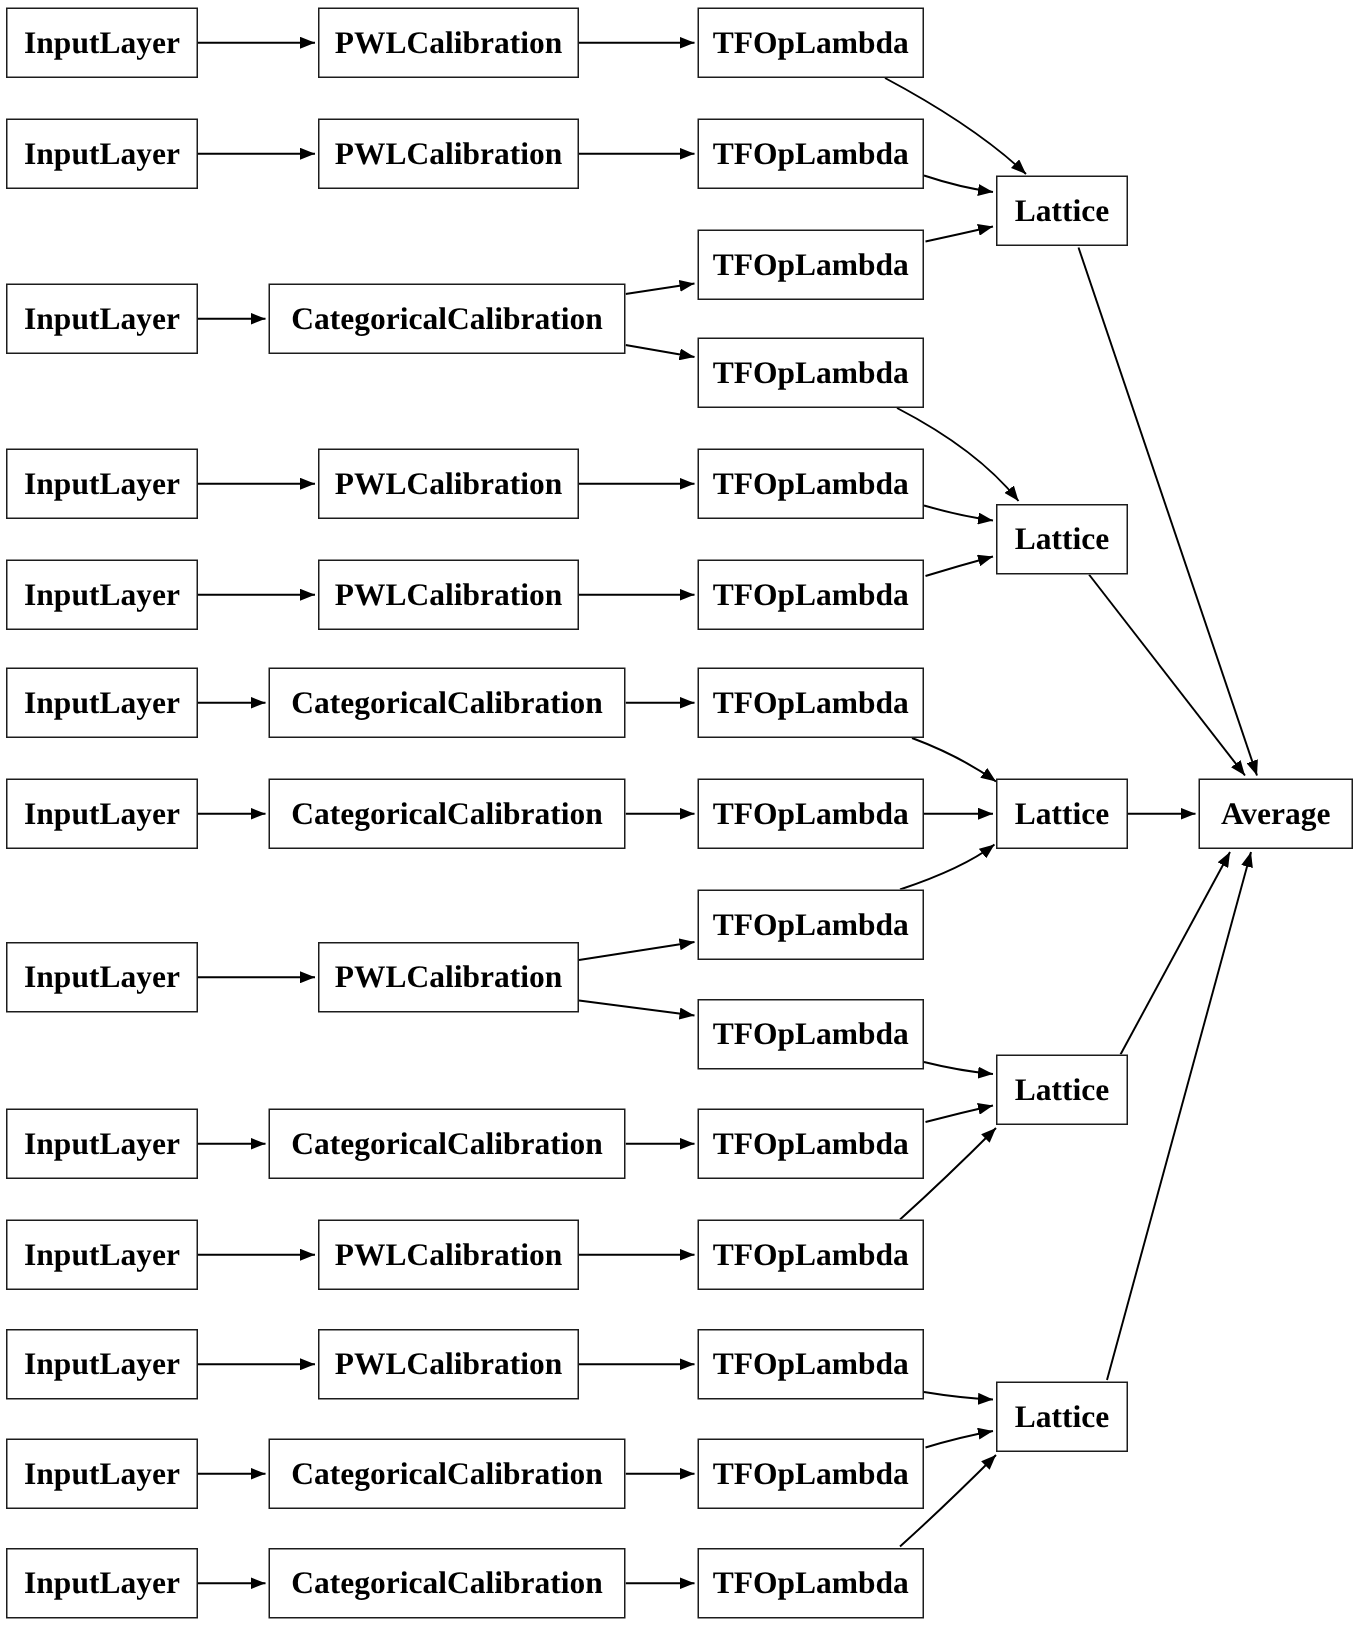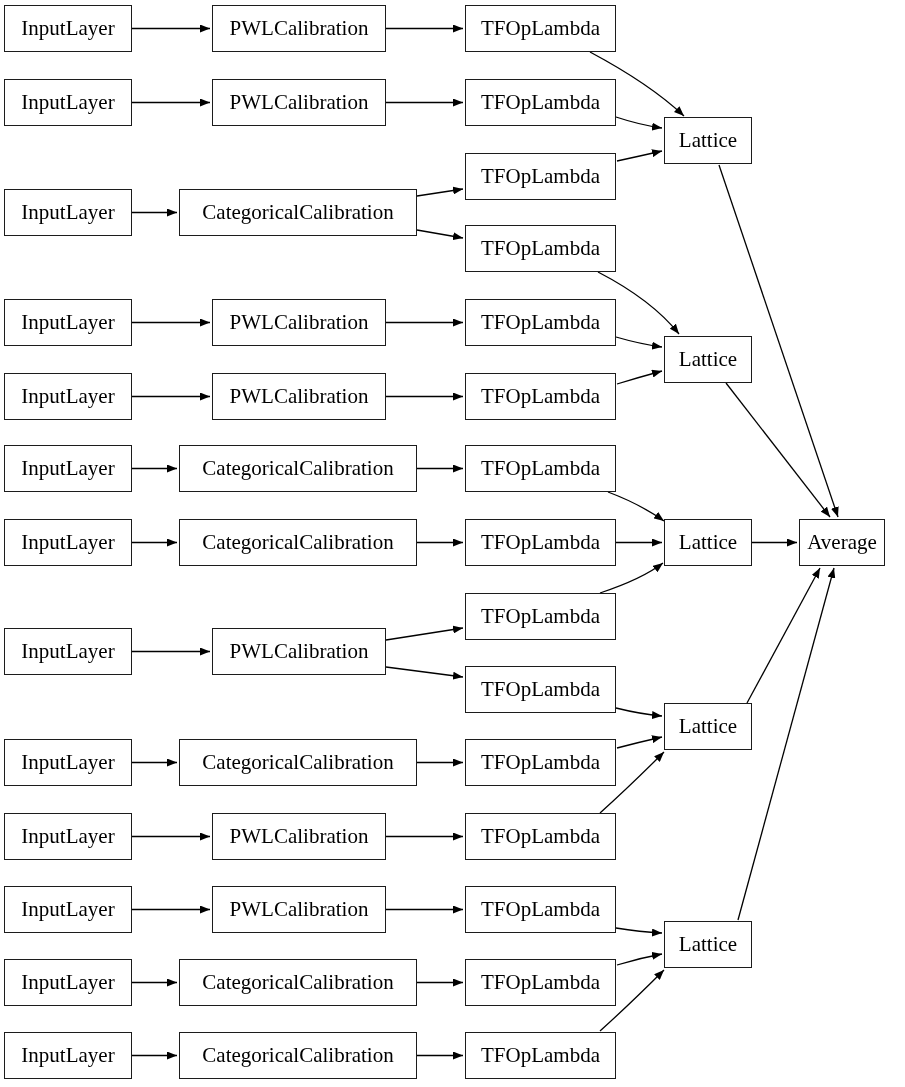--- a/index.html
+++ b/index.html
@@ -35,21 +35,21 @@
     font-size: 21px;
     line-height: 1;
     color: #000000;
     white-space: nowrap;
     text-align: center;
   }
 </style>
 </head>
 <body>
 
-<div id="diagram" style="width: 905px; height: 1087px; background: rgb(255, 255, 255);">
+<div id="diagram" style="width: 905px; height: 1087px; background: rgb(255, 255, 255); font-weight: bold;">
   <svg id="edge-layer" xmlns="http://www.w3.org/2000/svg" width="905" height="1087" viewBox="0 0 905 1087">
     <defs>
       <marker id="arrowhead" viewBox="0 0 10 8" refX="10" refY="4" markerWidth="10" markerHeight="8" orient="auto" markerUnits="userSpaceOnUse">
         <path d="M0,0 L10,4 L0,8 z" fill="#000000"></path>
       </marker>
     </defs>
   <path d="M132,28.5 L210,28.5" class="edge" marker-end="url(#arrowhead)" stroke="#000000"></path>
       <path d="M132,102.5 L210,102.5" class="edge" marker-end="url(#arrowhead)" stroke="#000000"></path>
       <path d="M132,212.5 L177,212.5" class="edge" marker-end="url(#arrowhead)" stroke="#000000"></path>
       <path d="M132,322.5 L210,322.5" class="edge" marker-end="url(#arrowhead)" stroke="#000000"></path>
@@ -137,14 +137,14 @@
     <div class="node" style="left: 465px; top: 739px; width: 151px; height: 47px; background: rgb(255, 255, 255); border-color: rgb(28, 28, 28); color: rgb(0, 0, 0);">TFOpLambda</div>
     <div class="node" style="left: 465px; top: 813px; width: 151px; height: 47px; background: rgb(255, 255, 255); border-color: rgb(28, 28, 28); color: rgb(0, 0, 0);">TFOpLambda</div>
     <div class="node" style="left: 465px; top: 886px; width: 151px; height: 47px; background: rgb(255, 255, 255); border-color: rgb(28, 28, 28); color: rgb(0, 0, 0);">TFOpLambda</div>
     <div class="node" style="left: 465px; top: 959px; width: 151px; height: 47px; background: rgb(255, 255, 255); border-color: rgb(28, 28, 28); color: rgb(0, 0, 0);">TFOpLambda</div>
     <div class="node" style="left: 465px; top: 1032px; width: 151px; height: 47px; background: rgb(255, 255, 255); border-color: rgb(28, 28, 28); color: rgb(0, 0, 0);">TFOpLambda</div>
     <div class="node" style="left: 664px; top: 117px; width: 88px; height: 47px; background: rgb(255, 255, 255); border-color: rgb(28, 28, 28); color: rgb(0, 0, 0);">Lattice</div>
     <div class="node" style="left: 664px; top: 336px; width: 88px; height: 47px; background: rgb(255, 255, 255); border-color: rgb(28, 28, 28); color: rgb(0, 0, 0);">Lattice</div>
     <div class="node" style="left: 664px; top: 519px; width: 88px; height: 47px; background: rgb(255, 255, 255); border-color: rgb(28, 28, 28); color: rgb(0, 0, 0);">Lattice</div>
     <div class="node" style="left: 664px; top: 703px; width: 88px; height: 47px; background: rgb(255, 255, 255); border-color: rgb(28, 28, 28); color: rgb(0, 0, 0);">Lattice</div>
     <div class="node" style="left: 664px; top: 921px; width: 88px; height: 47px; background: rgb(255, 255, 255); border-color: rgb(28, 28, 28); color: rgb(0, 0, 0);">Lattice</div>
-    <div class="node" style="left: 799px; top: 519px; width: 86px; height: 47px; background: rgb(255, 255, 255); border-color: rgb(28, 28, 28); color: rgb(0, 0, 0);">Average</div>
+    <div class="node" style="left: 799px; top: 519px; width: 103px; height: 47px; background: rgb(255, 255, 255); border-color: rgb(28, 28, 28); color: rgb(0, 0, 0);">Average</div>
   </div>
 
 </body></html>

